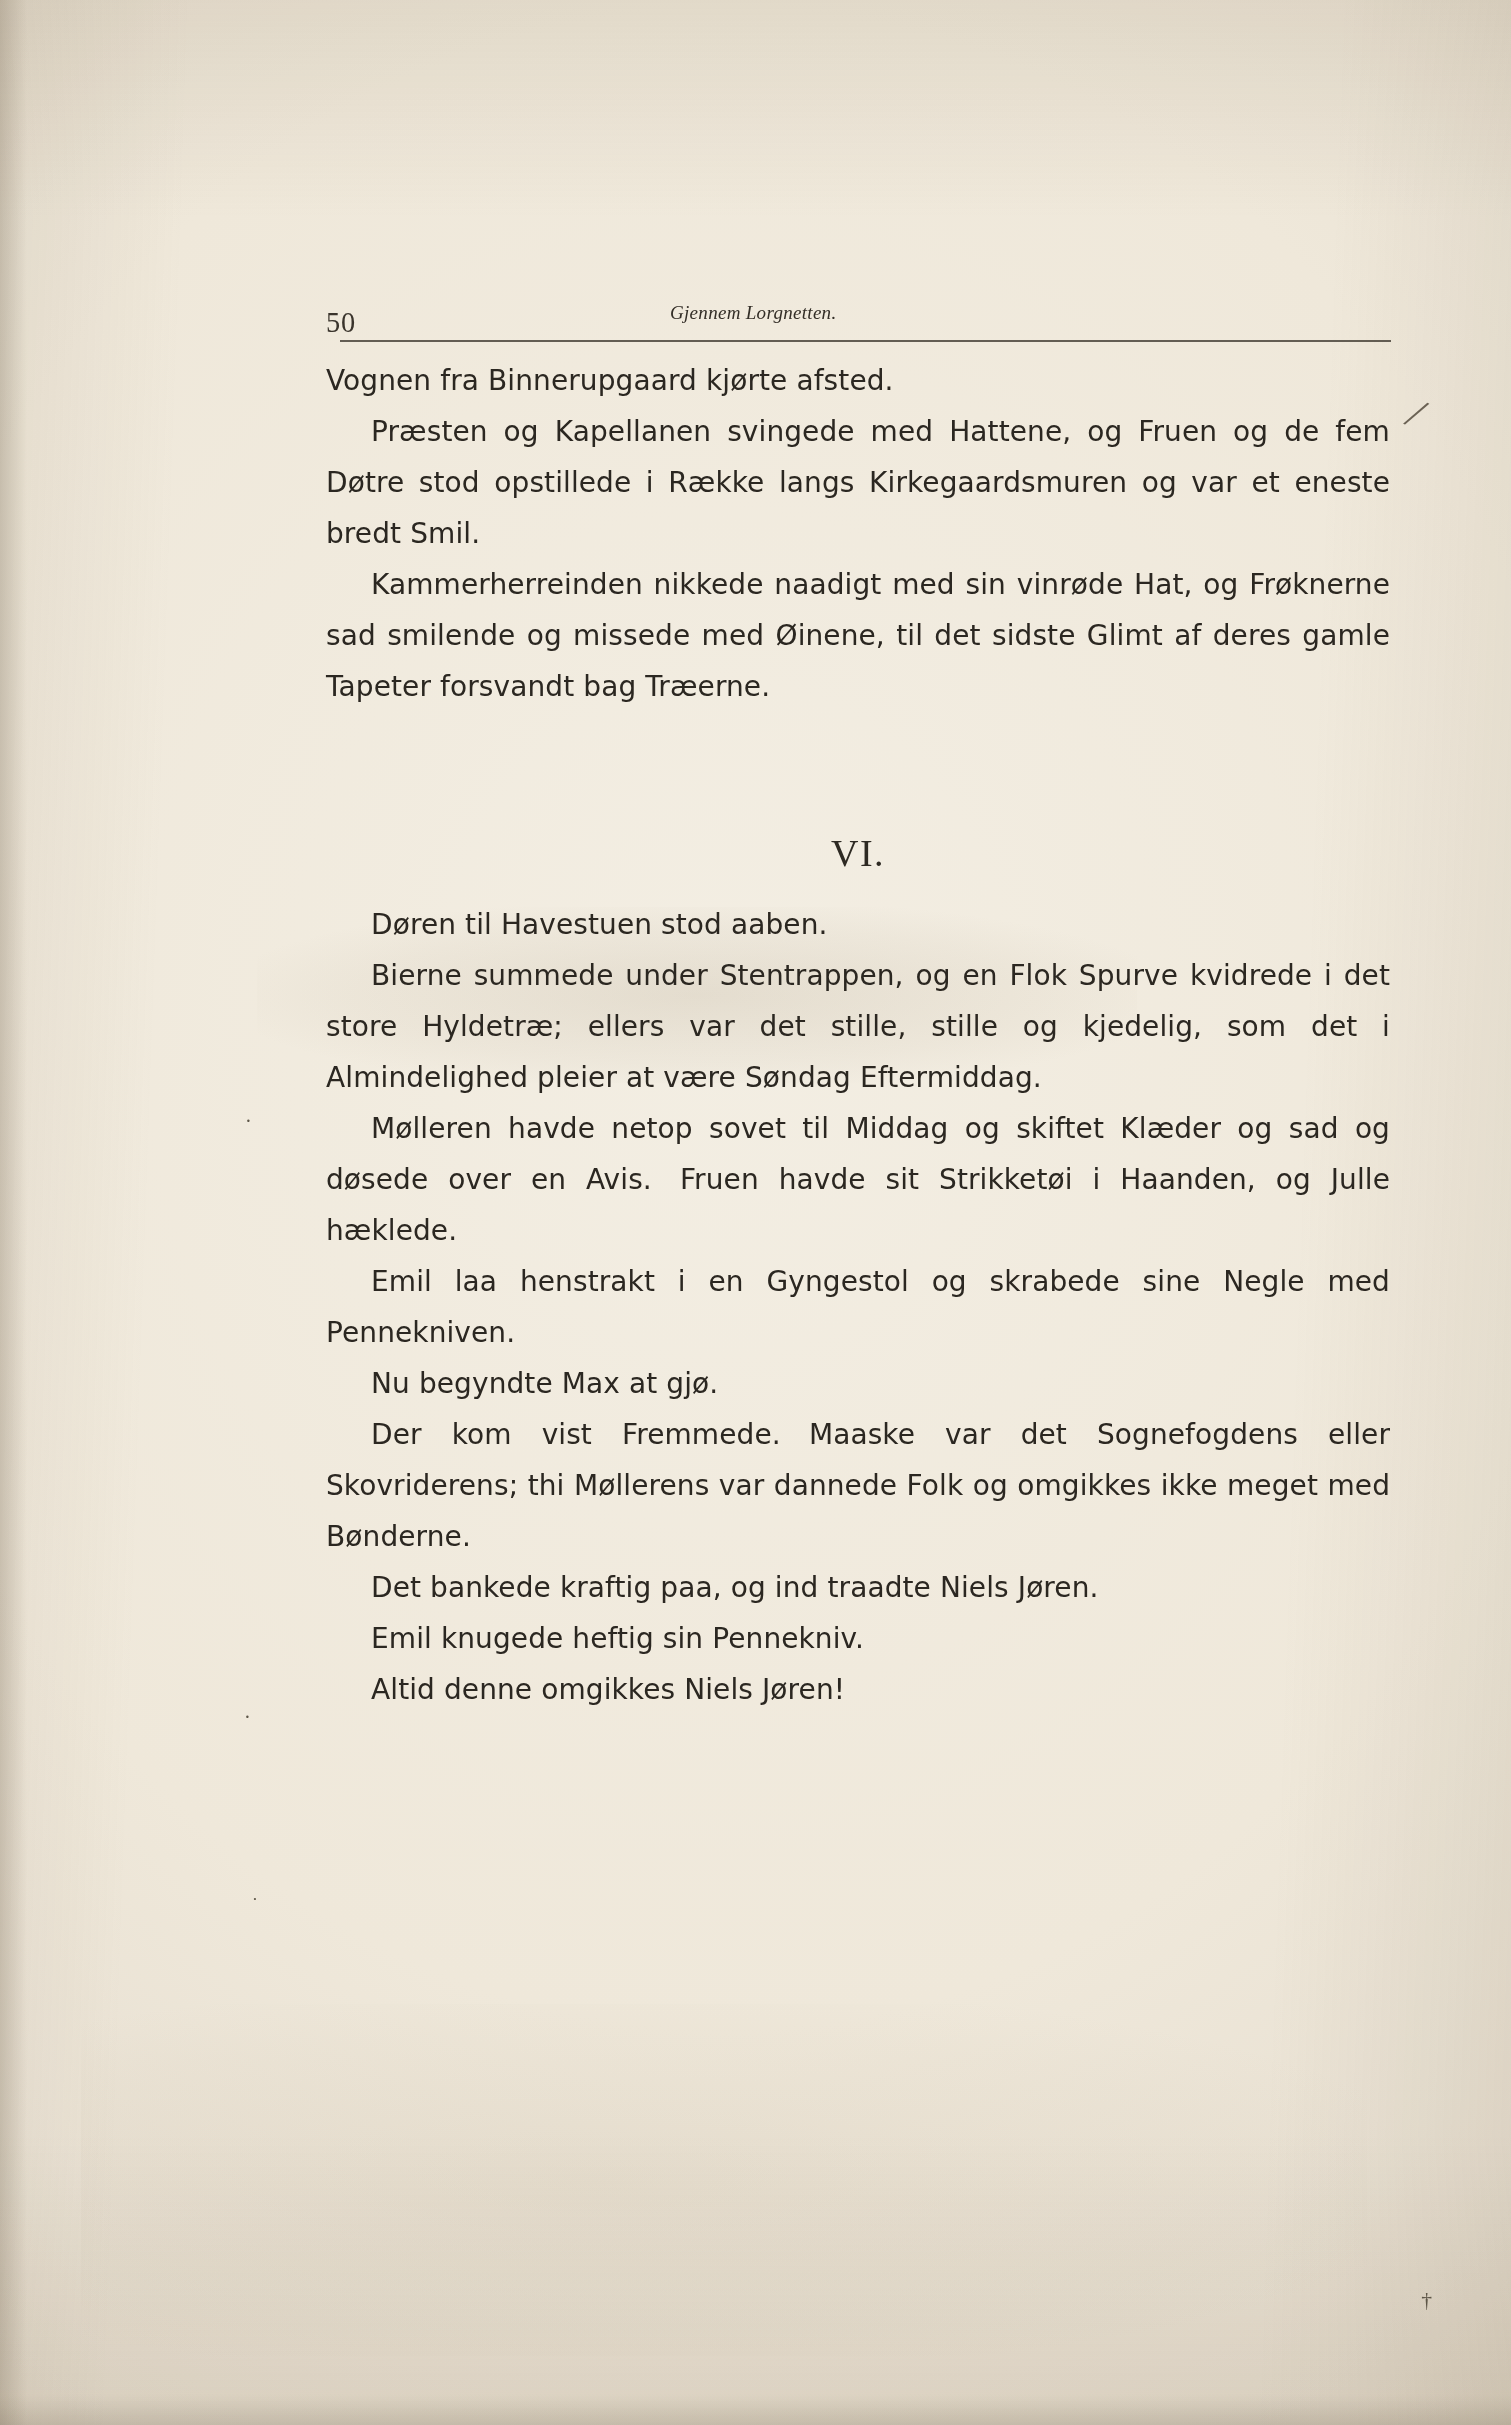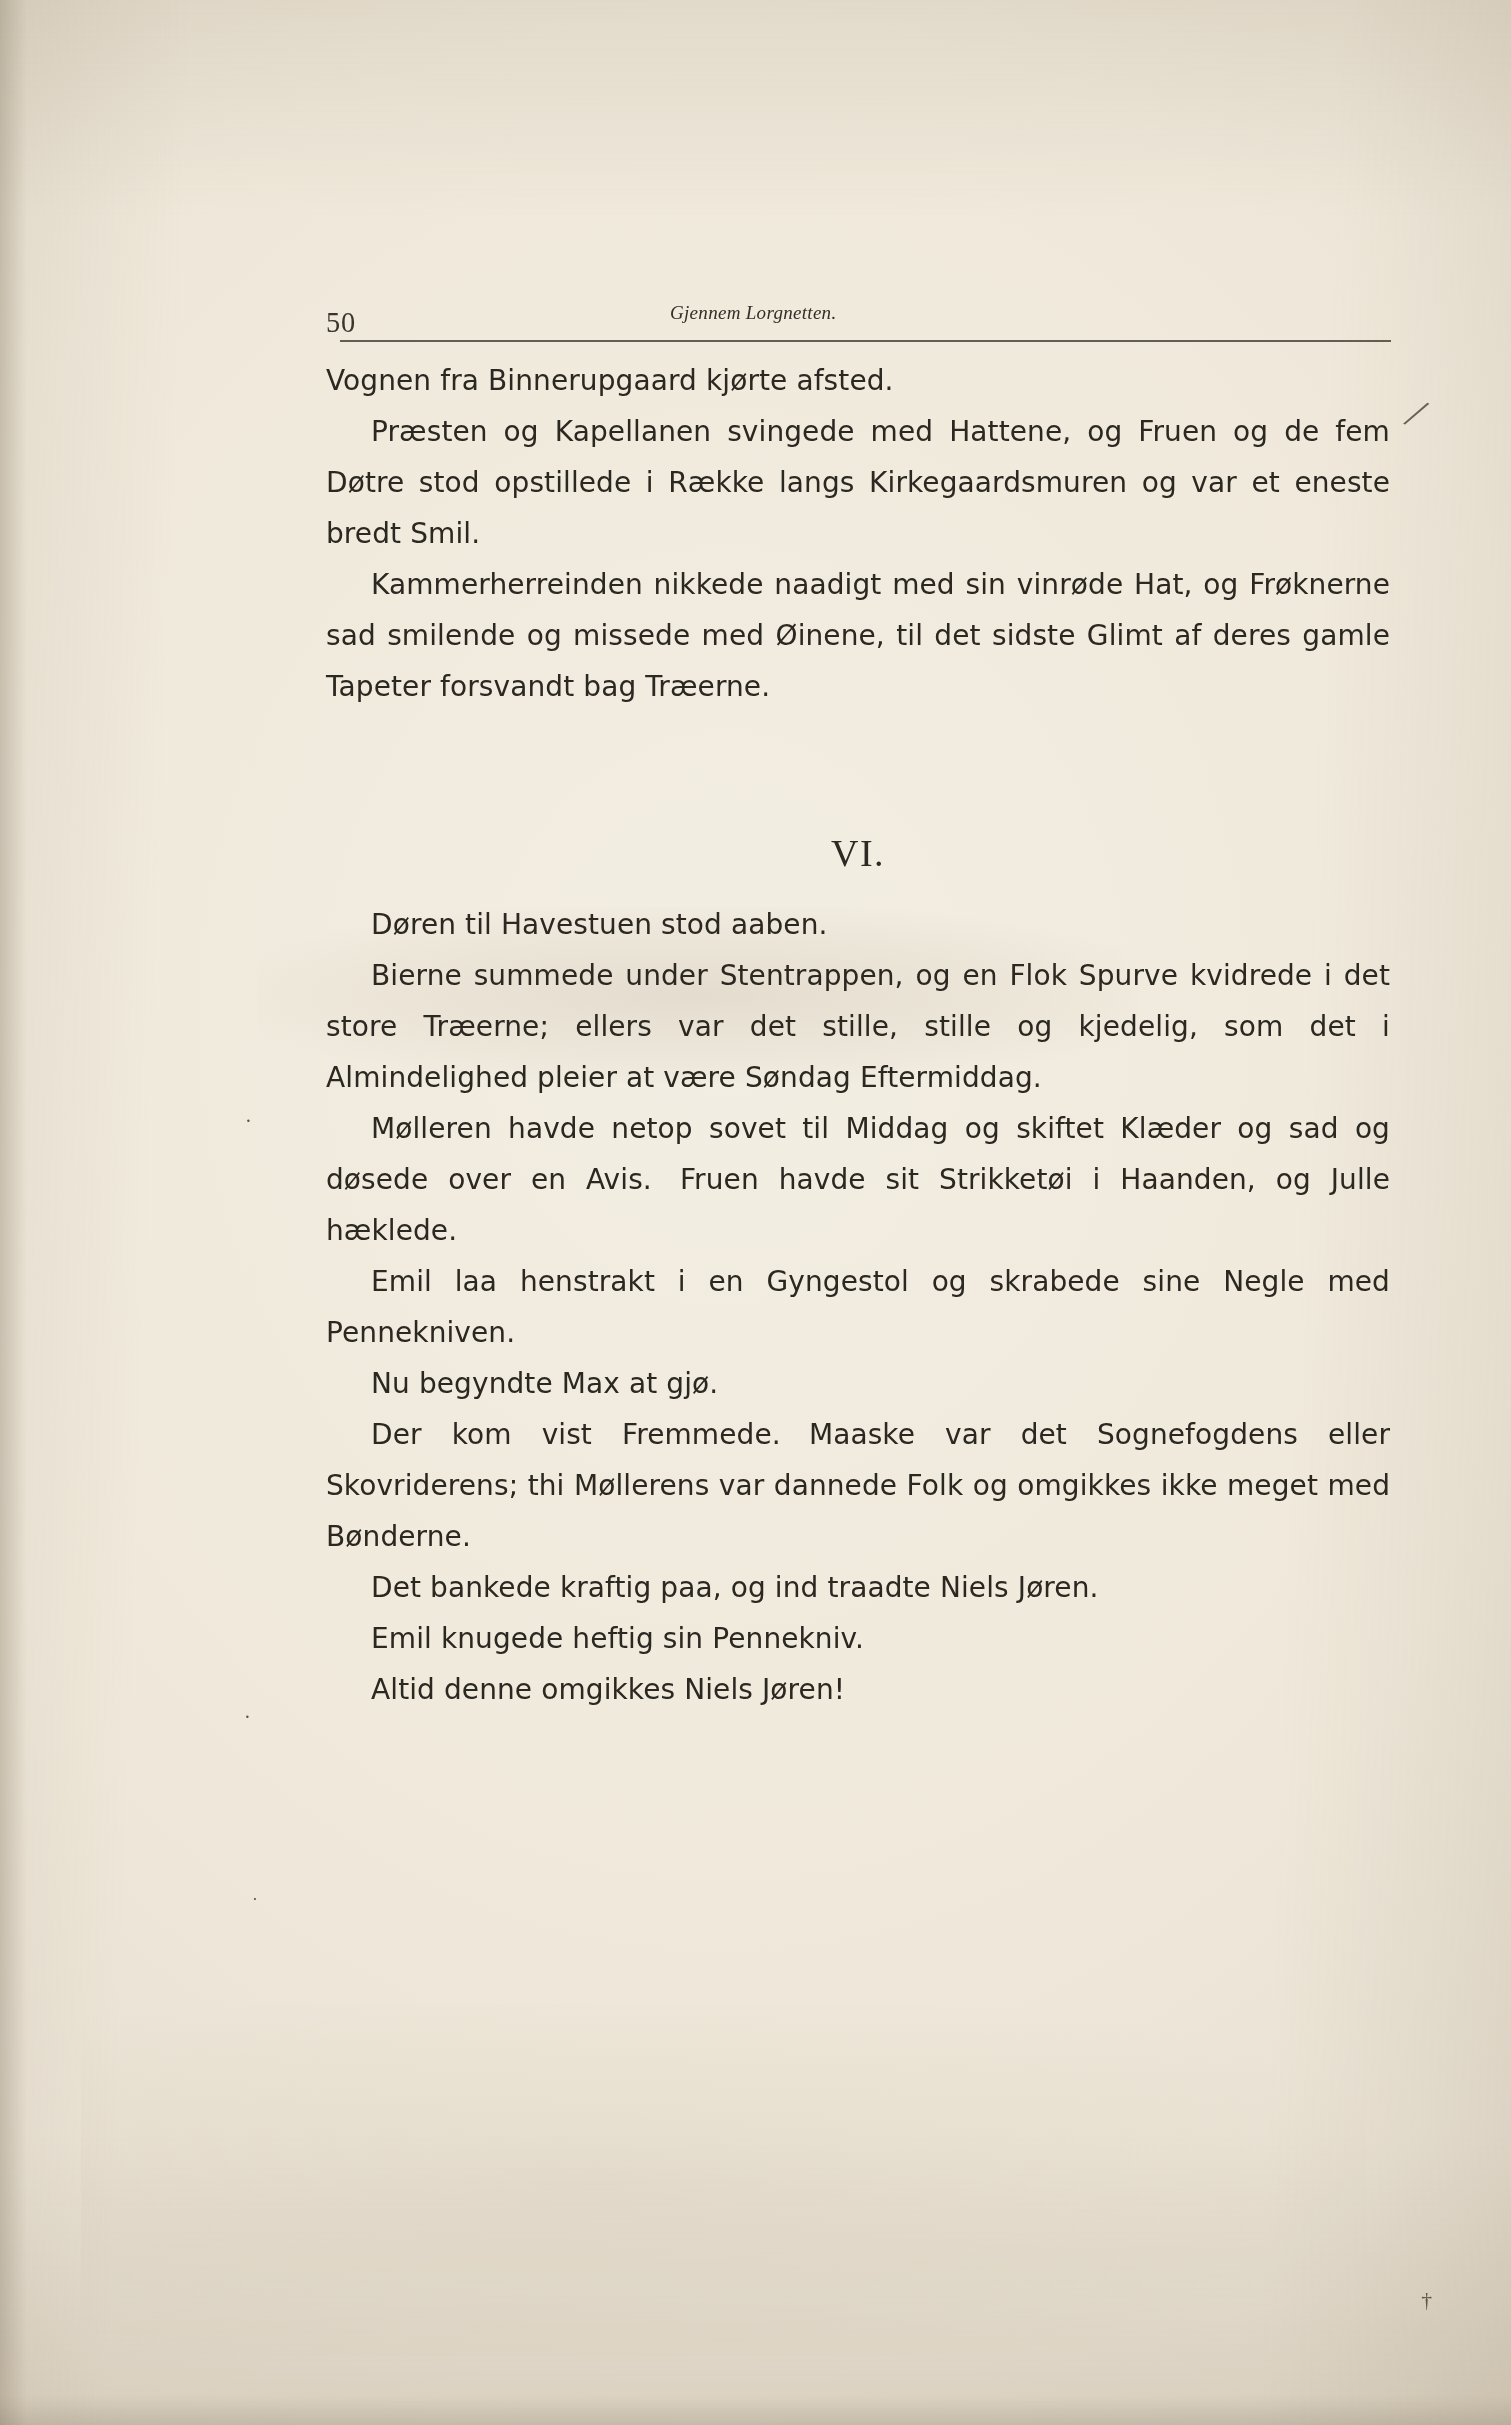--- a/index.html
+++ b/index.html
@@ -173,21 +173,21 @@
       <p>Præsten og Kapellanen svingede med Hattene, og Fruen og de fem Døtre stod opstillede i Række langs Kirkegaardsmuren og var et eneste bredt Smil.</p>
       <p>Kammerherreinden nikkede naadigt med sin vinrøde Hat, og Frøknerne sad smilende og missede med Øinene, til det sidste Glimt af deres gamle Tapeter forsvandt bag Træerne.</p>
     </div>
 
     <div class="gap-after-para"></div>
 
     <div class="chapter-num">VI.</div>
 
     <div class="body-text">
       <p>Døren til Havestuen stod aaben.</p>
-      <p>Bierne summede under Stentrappen, og en Flok Spurve kvidrede i det store Træerne; ellers var det stille, stille og kjedelig, som det i Almindelighed pleier at være Søndag Eftermiddag.</p>
+      <p>Bierne summede under Stentrappen, og en Flok Spurve kvidrede i det store Hyldetræ; ellers var det stille, stille og kjedelig, som det i Almindelighed pleier at være Søndag Eftermiddag.</p>
       <p>Mølleren havde netop sovet til Middag og skiftet Klæder og sad og døsede over en Avis. Fruen havde sit Strikketøi i Haanden, og Julle hæklede.</p>
       <p>Emil laa henstrakt i en Gyngestol og skrabede sine Negle med Pennekniven.</p>
       <p>Nu begyndte Max at gjø.</p>
       <p>Der kom vist Fremmede. Maaske var det Sognefogdens eller Skovriderens; thi Møllerens var dannede Folk og omgikkes ikke meget med Bønderne.</p>
       <p>Det bankede kraftig paa, og ind traadte Niels Jøren.</p>
       <p>Emil knugede heftig sin Pennekniv.</p>
       <p>Altid denne omgikkes Niels Jøren!</p>
     </div>
 
   </div>

